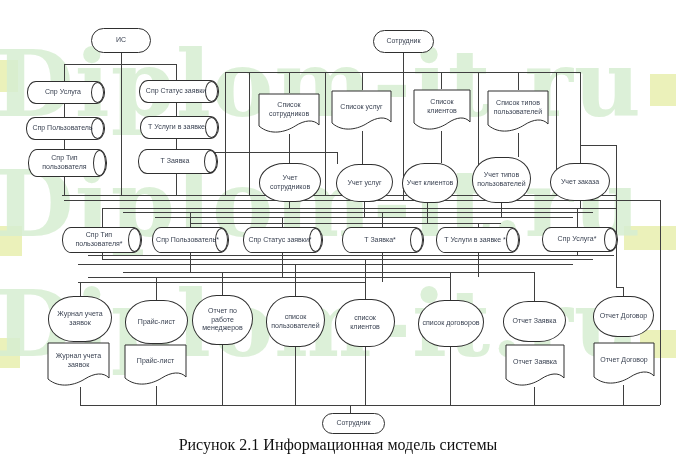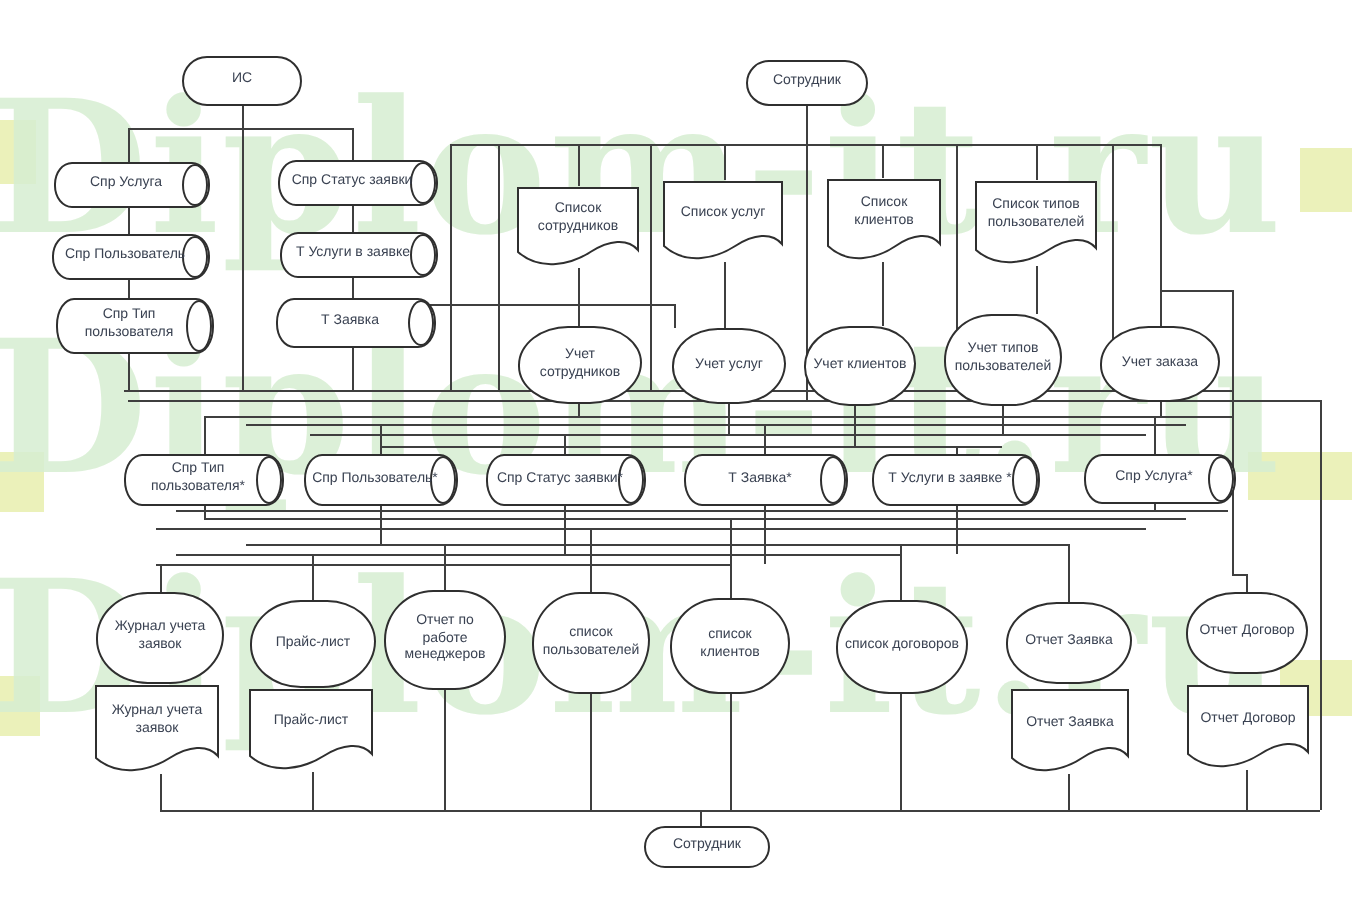--- a/index.html
+++ b/index.html
@@ -41,20 +41,21 @@
     font-family:"Liberation Serif",serif;font-size:16px;color:#111;
   }
 </style>
 </head>
 <body>
 
 <div id="canvas">
   <div class="wm-row" style="top: 38px; color: rgb(215, 238, 210);">Diplom-it.ru</div>
   <div class="wm-row" style="top: 158px; color: rgb(215, 238, 210);">Diplom-it.ru</div>
   <div class="wm-row" style="top: 278px; color: rgb(215, 238, 210);">Diplom-it.ru</div>
+  <div id="caption">Рисунок 2.1 Информационная модель системы</div>
 <div class="hl" style="left: 0px; top: 60px; width: 18px; height: 32px; background: rgb(233, 240, 178);"></div>
     <div class="hl" style="left: 650px; top: 74px; width: 26px; height: 32px; background: rgb(233, 240, 178);"></div>
     <div class="hl" style="left: 0px; top: 226px; width: 22px; height: 30px; background: rgb(233, 240, 178);"></div>
     <div class="hl" style="left: 624px; top: 226px; width: 52px; height: 24px; background: rgb(233, 240, 178);"></div>
     <div class="hl" style="left: 0px; top: 338px; width: 20px; height: 30px; background: rgb(233, 240, 178);"></div>
     <div class="hl" style="left: 640px; top: 330px; width: 36px; height: 28px; background: rgb(233, 240, 178);"></div>
     <div class="line" style="left: 121px; top: 53px; width: 1px; height: 142px; background: rgb(63, 63, 63);"></div>
     <div class="line" style="left: 64px; top: 64px; width: 112px; height: 1px; background: rgb(63, 63, 63);"></div>
     <div class="line" style="left: 64px; top: 64px; width: 1px; height: 131px; background: rgb(63, 63, 63);"></div>
     <div class="line" style="left: 176px; top: 64px; width: 1px; height: 131px; background: rgb(63, 63, 63);"></div>

